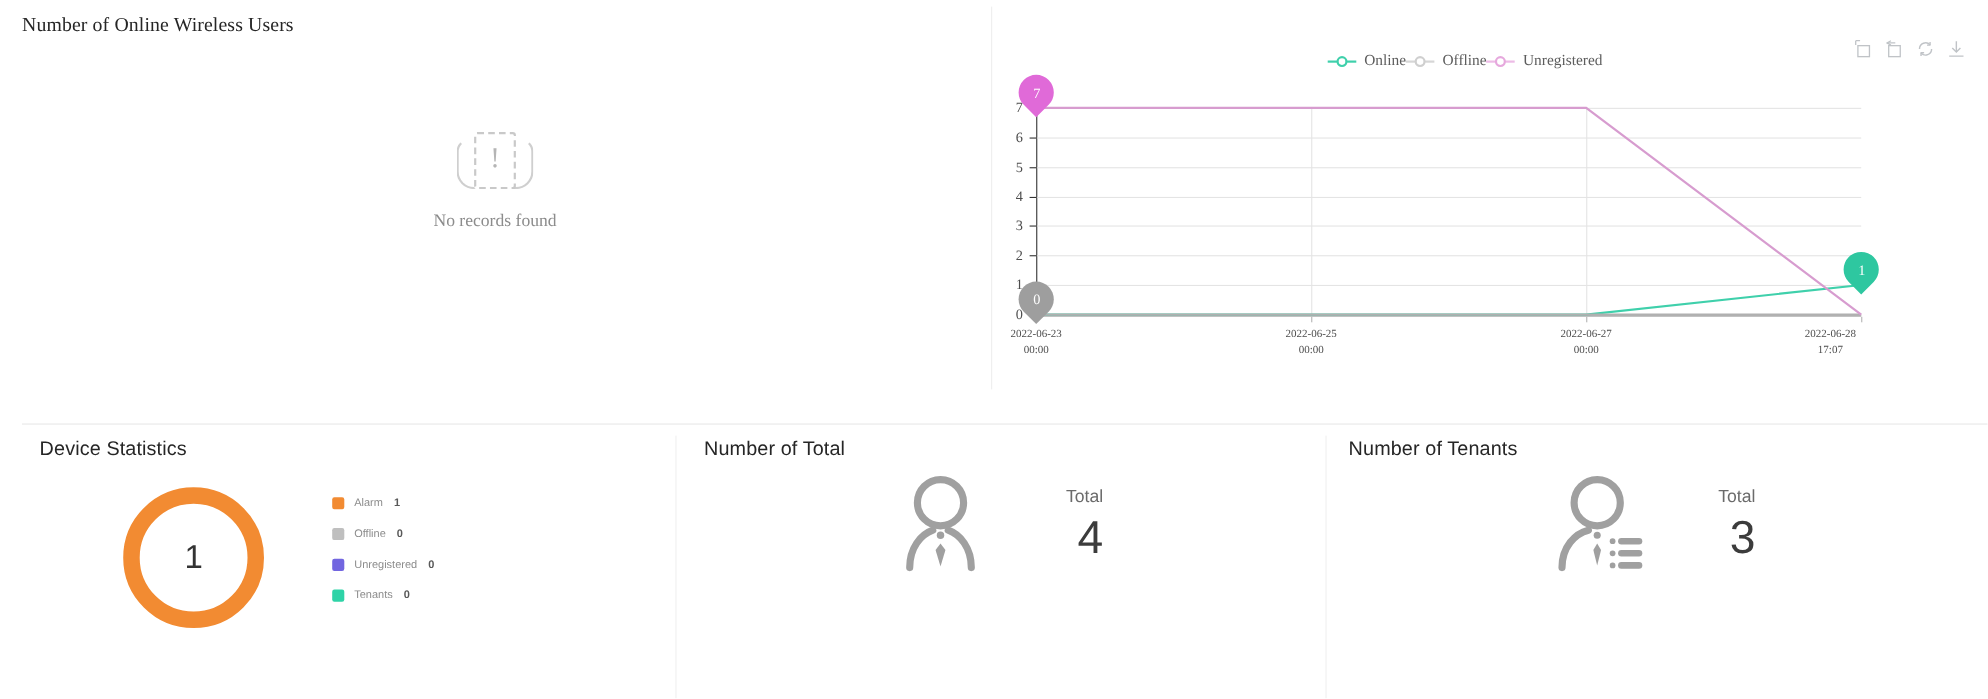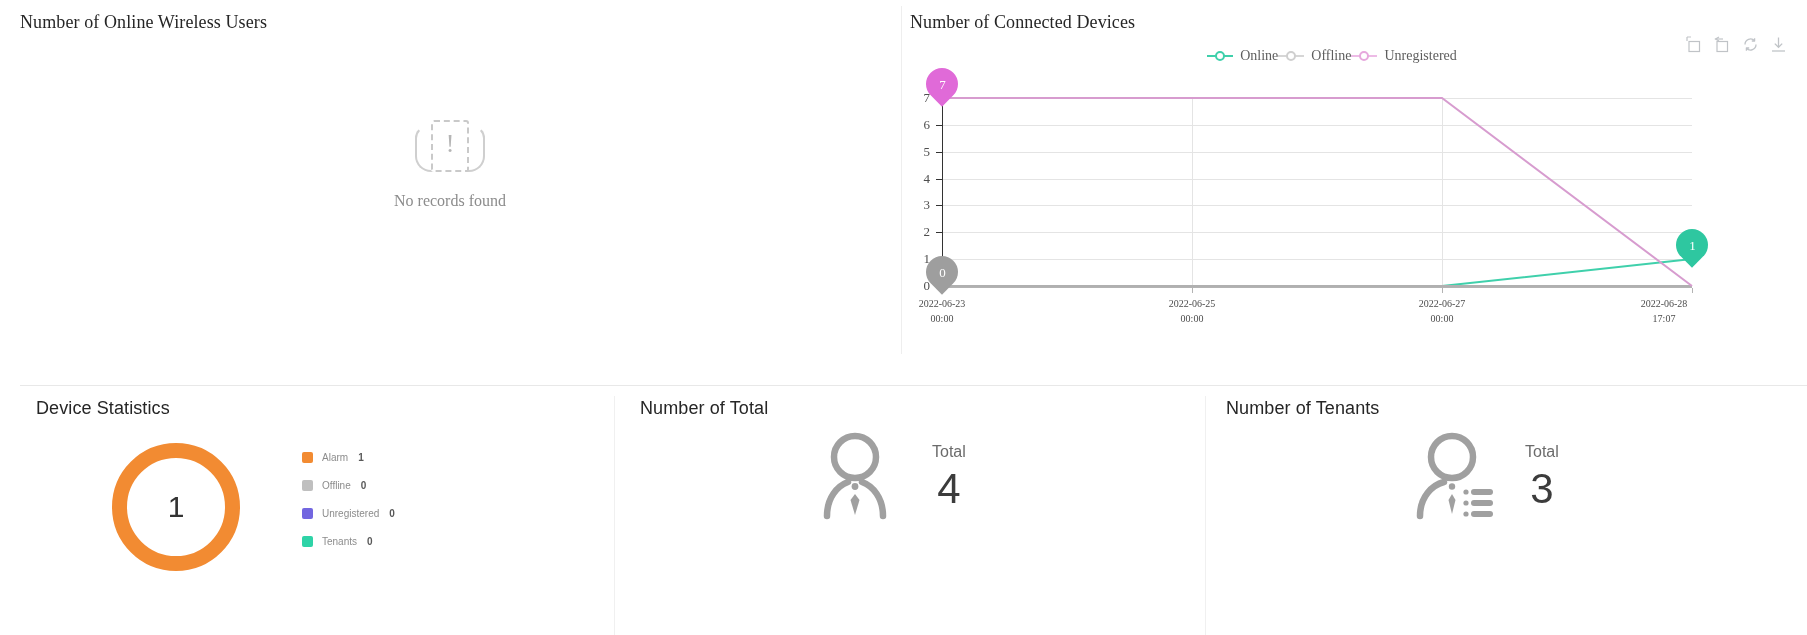--- a/index.html
+++ b/index.html
@@ -150,21 +150,21 @@
   .stat-swatch { width:11px; height:11px; border-radius:2px; margin-right:9px; }
   .stat-name { color:#8c8c8c; }
   .stat-value { color:#595959; margin-left:10px; font-weight:700; }
 
   
   .counter-block { position:absolute; top:38px; display:flex; align-items:center; }
   .panel-msp .counter-block { left:186px; }
   .panel-tenant .counter-block { left:188px; }
   .counter-icon { width:108px; height:108px; opacity:.95; }
   .counter-icon svg { display:block; }
-  .counter-text { margin-left:23px; text-align:center; }
+  .counter-text { margin-left:60px; text-align:right; }
   .counter-label { font-size:16px; color:#6b6b6b; line-height:22px; }
   .counter-number { font-size:42px; color:#3c3c3c; line-height:52px; font-weight:400; }
 </style>
 </head>
 <body>
 
 <div class="page">
 
   <div class="top-row">
 
@@ -179,21 +179,20 @@
             <div class="bang">!</div>
           </div>
         </div>
         <div class="empty-text">No records found</div>
       </div>
     </div>
 
     <div class="vdiv-top"></div>
 
     <div class="panel-devices">
-      <div class="panel-title">Number of Connected Devices</div>
 
       <div class="chart-legend">
         <div class="legend-item">
           <span class="legend-marker">
             <span class="ln" style="background:#3fd0ab"></span>
             <span class="dot" style="border-color:#3fd0ab"></span>
           </span>
           <span class="legend-label">Online</span>
         </div>
         <div class="legend-item">

